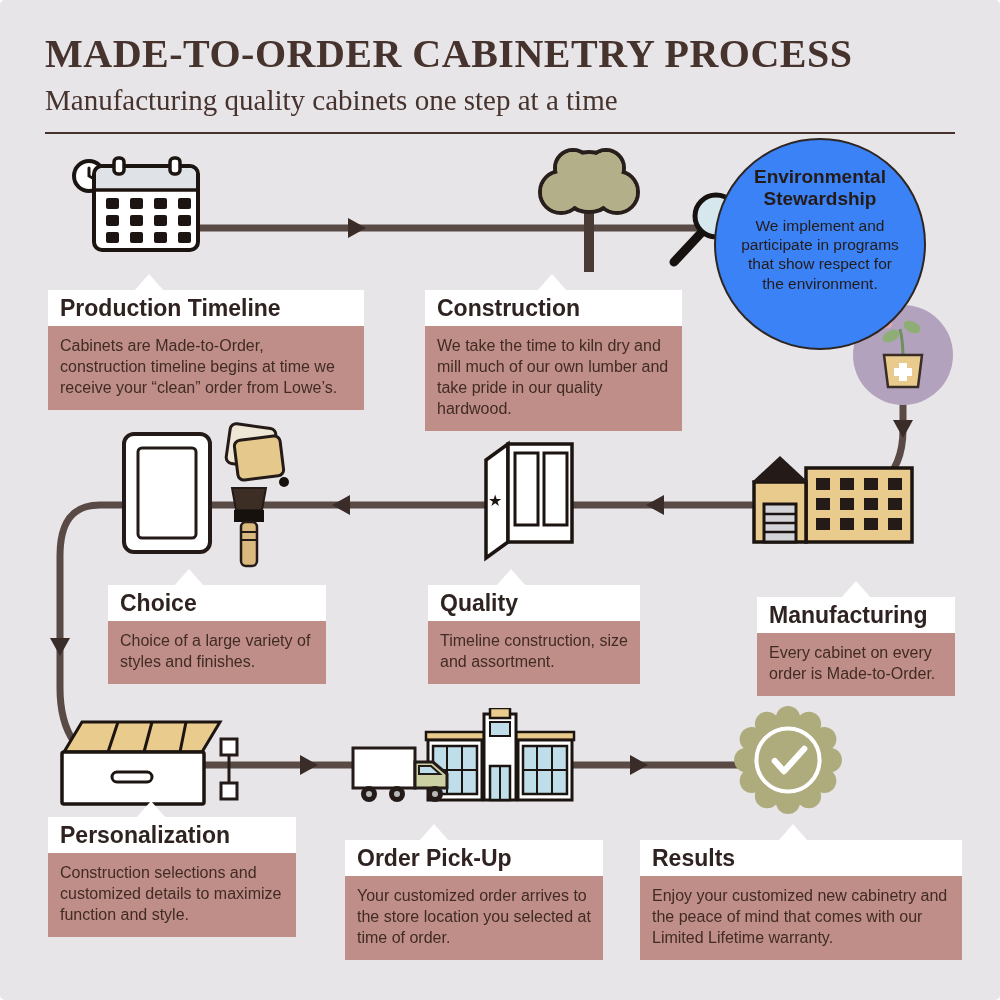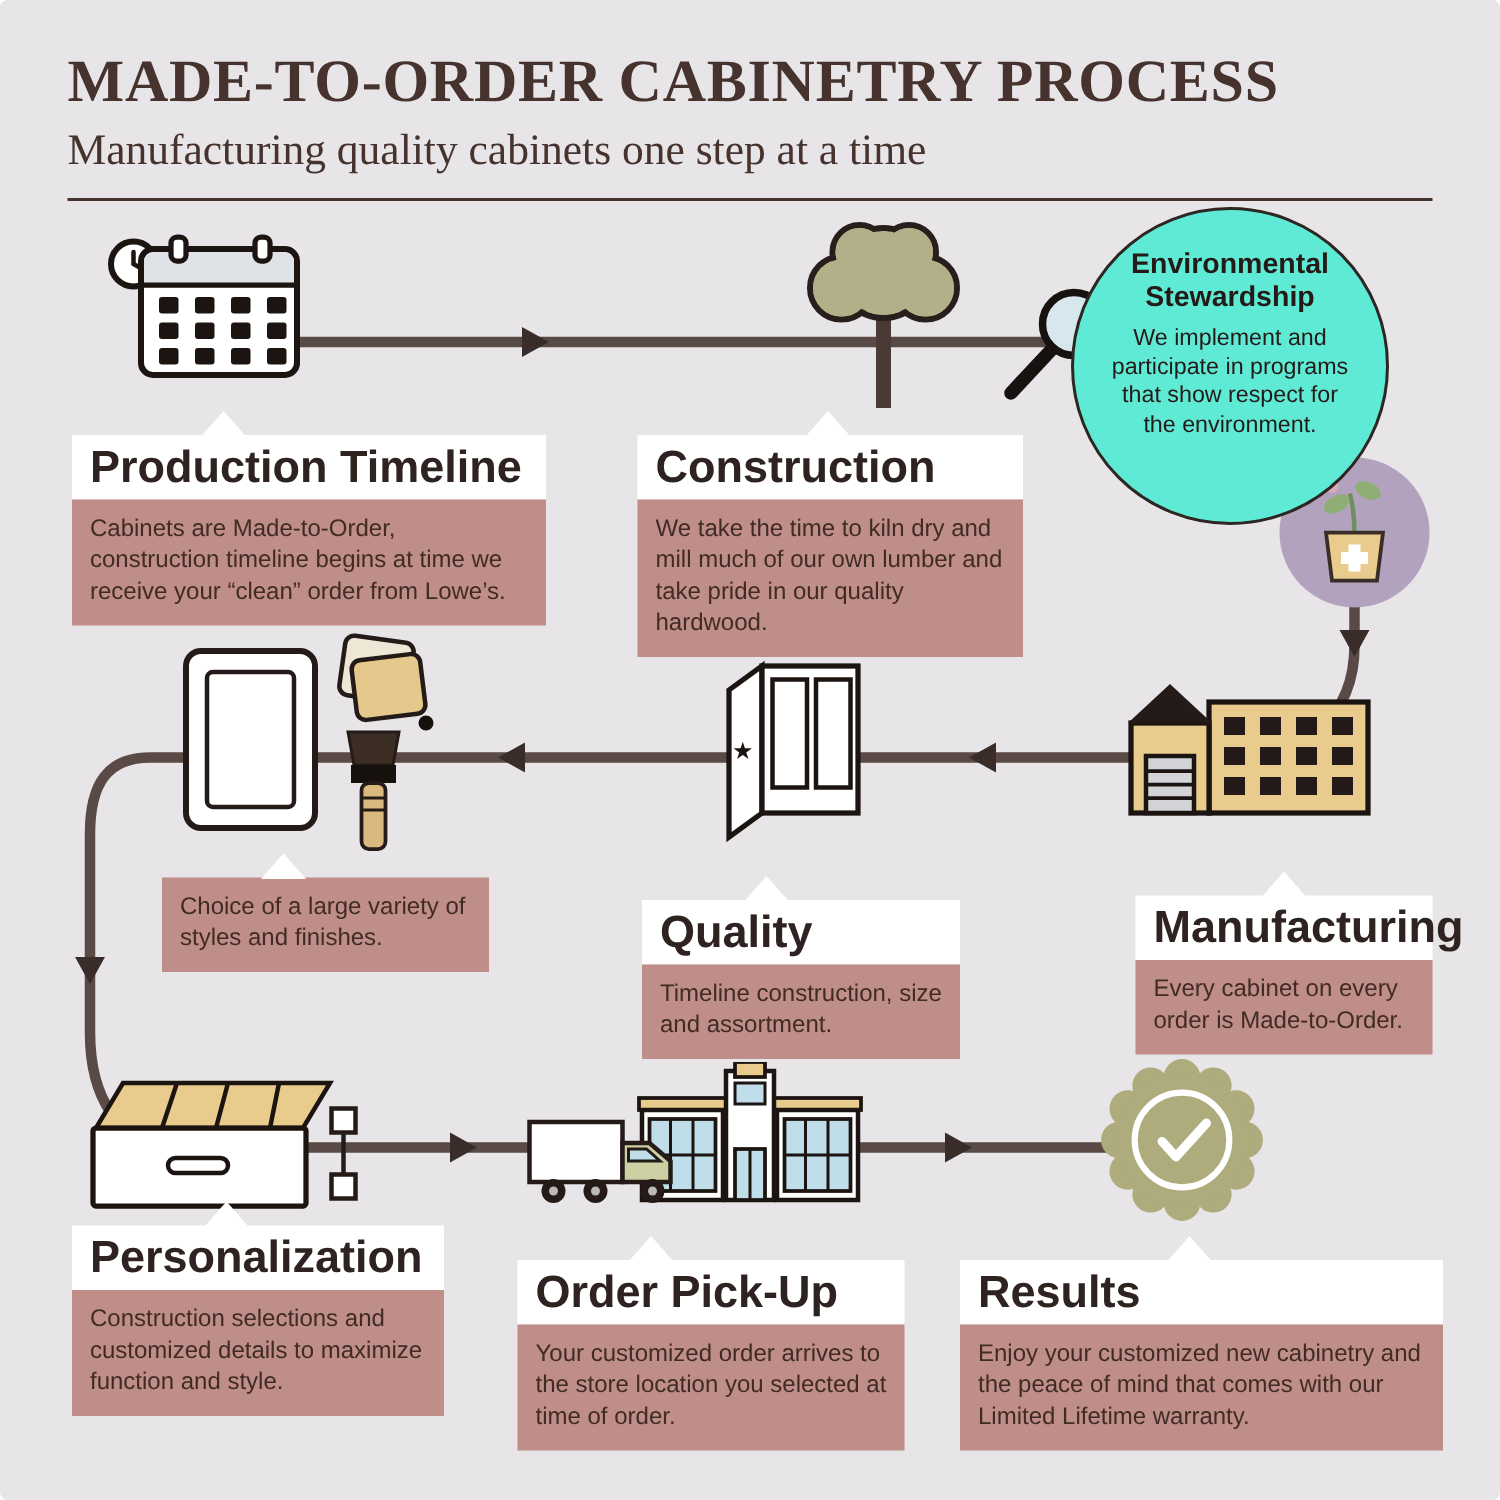--- a/index.html
+++ b/index.html
@@ -24,35 +24,35 @@
     border-top:2px solid #46332e;
   }
   
   .flow{position:absolute;left:0;top:0;z-index:1;}
   
   .icon{position:absolute;z-index:2;}
   .icon svg{display:block;width:100%;height:100%;}
   
   .bubble{
     position:absolute;left:714px;top:138px;width:212px;height:212px;
-    background:#5eead4;border:2px solid #2e2622;border-radius:50%;
+    background:#3b82f6;border:2px solid #2e2622;border-radius:50%;
     z-index:3;box-sizing:border-box;text-align:center;
     padding:26px 20px 0 20px;color:#241b18;
   }
   .bubble .b-title{font-weight:bold;font-size:19px;line-height:1.15;margin-bottom:6px;}
   .bubble .b-desc{font-size:15.5px;line-height:1.25;}
   
   .step{position:absolute;z-index:2;}
   .step .ptr{
     position:absolute;top:-16px;width:0;height:0;
     border-left:15px solid transparent;border-right:15px solid transparent;
     border-bottom:17px solid #ffffff;
   }
   .step .s-title{
-    background:#ffffff;color:#2e2320;font-weight:bold;font-size:30px;
+    background:#ffffff;color:#2e2320;font-weight:bold;font-size:23px;
     padding:5px 12px 4px 12px;
   }
   .step .s-desc{
     background:#bf8e89;color:#412b24;font-size:16px;line-height:1.32;
     padding:9px 12px 12px 12px;
   }
 </style>
 </head>
 <body>
 
@@ -268,24 +268,25 @@
   </div>
 
   <div class="step" style="left:425px;top:290px;width:257px;">
     <div class="ptr" style="left:112px;"></div>
     <div class="s-title">Construction</div>
     <div class="s-desc">We take the time to kiln dry and mill much of our own lumber and take pride in our quality hardwood.</div>
   </div>
 
   <div class="step" style="left:108px;top:585px;width:218px;">
     <div class="ptr" style="left:66px;"></div>
+    <div class="s-title">Choice</div>
     <div class="s-desc">Choice of a large variety of styles and finishes.</div>
   </div>
 
-  <div class="step" style="left:428px;top:585px;width:212px;margin-top:15px;">
+  <div class="step" style="left:428px;top:585px;width:212px;">
     <div class="ptr" style="left:68px;"></div>
     <div class="s-title">Quality</div>
     <div class="s-desc">Timeline construction, size and assortment.</div>
   </div>
 
   <div class="step" style="left:757px;top:585px;width:198px;margin-top:12px;">
     <div class="ptr" style="left:84px;"></div>
     <div class="s-title">Manufacturing</div>
     <div class="s-desc">Every cabinet on every order is Made-to-Order.</div>
   </div>

